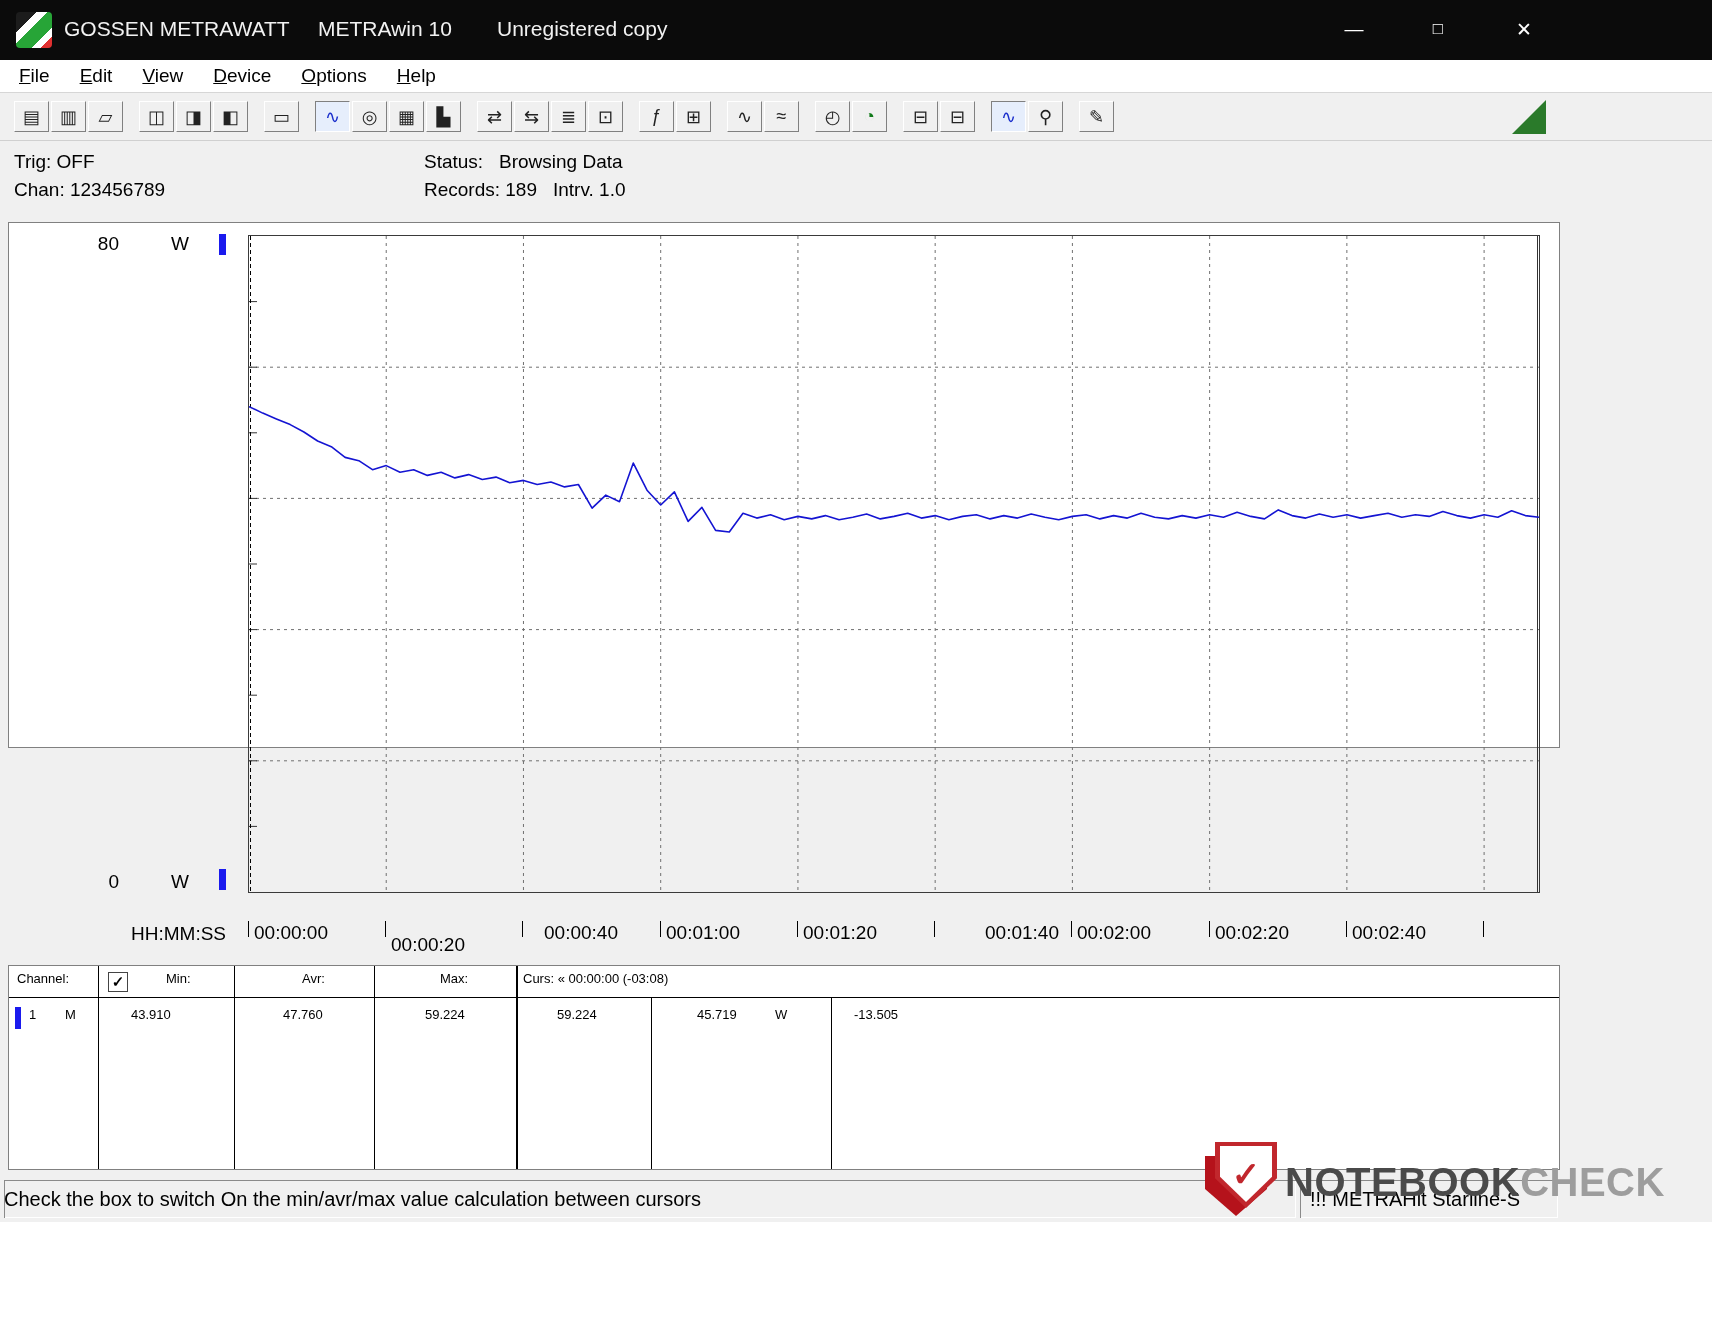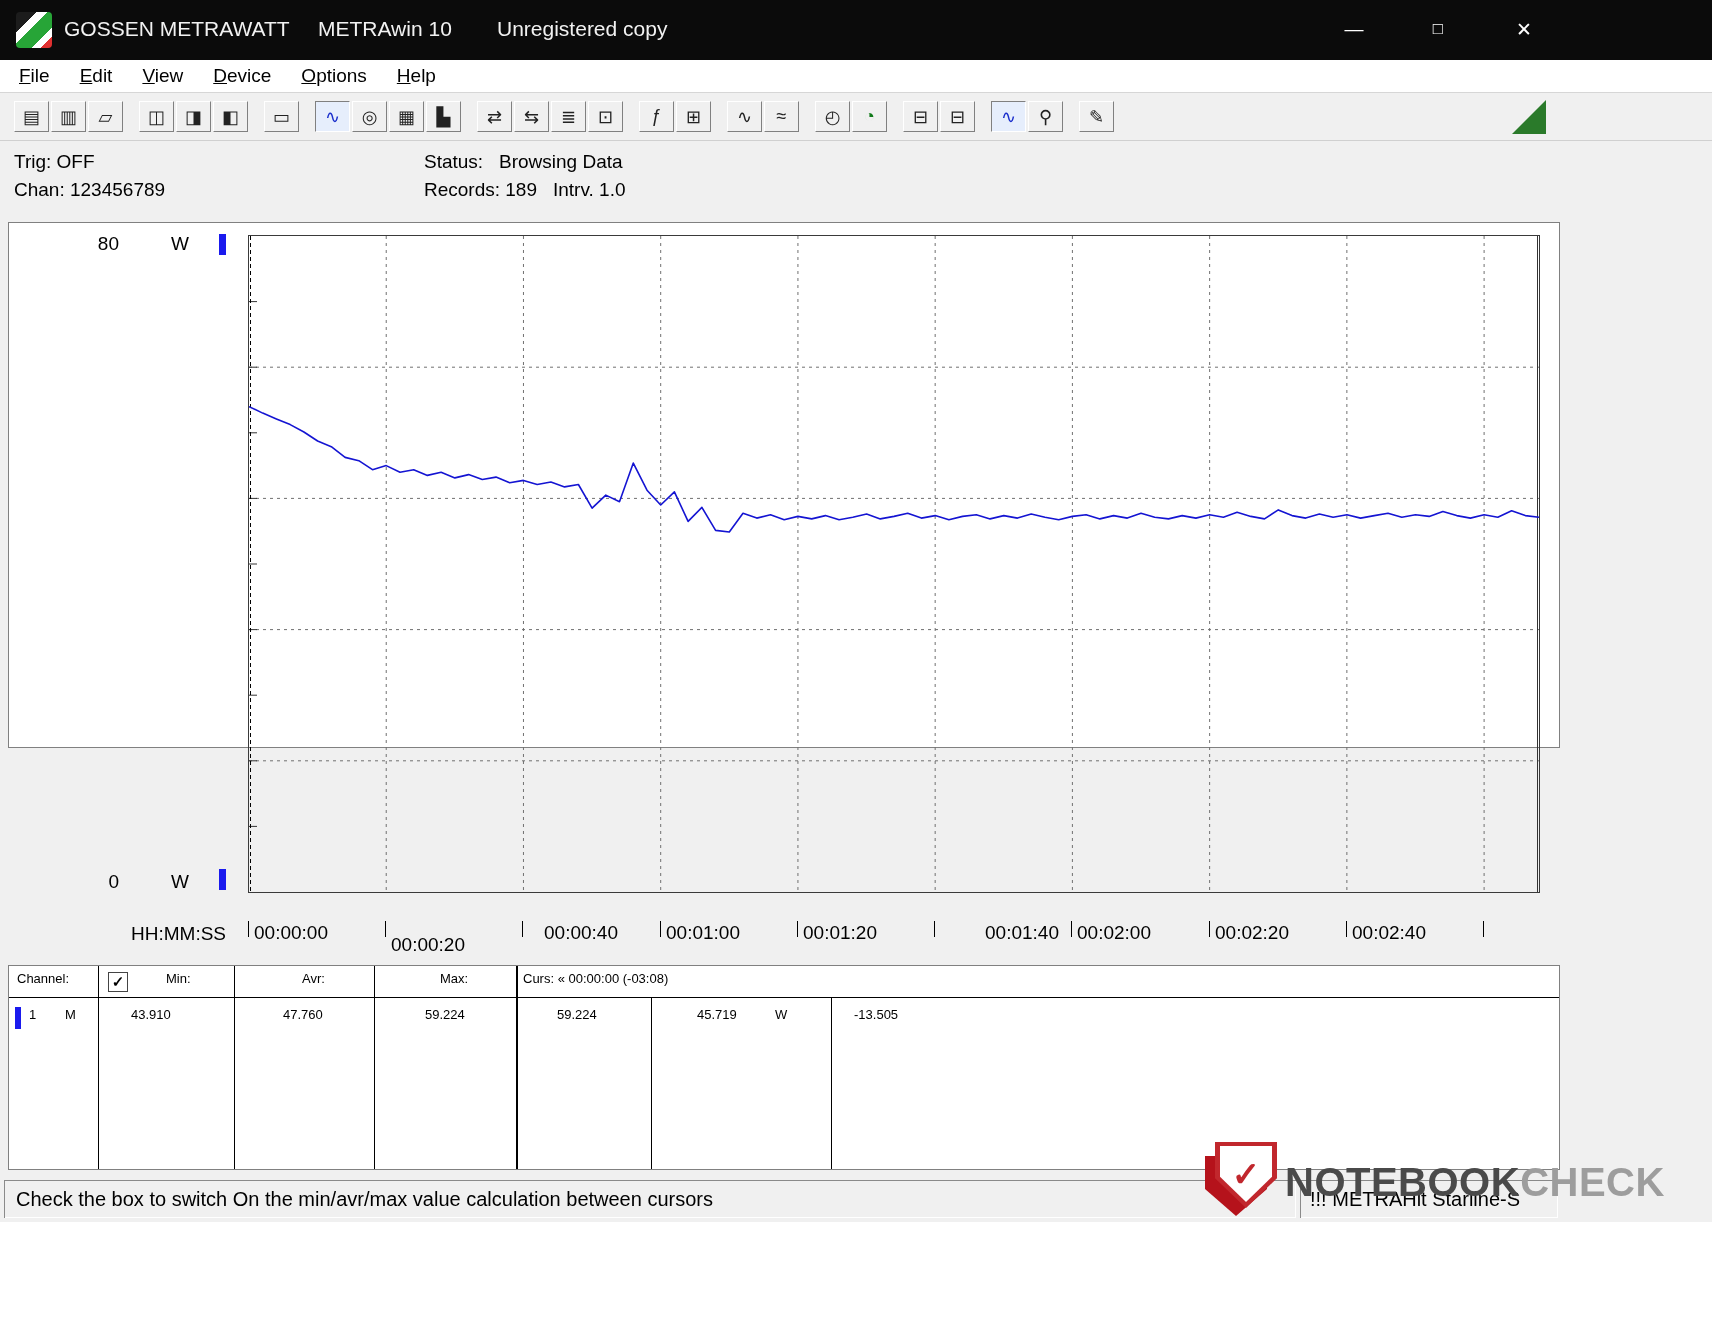--- a/index.html
+++ b/index.html
@@ -72,21 +72,21 @@
   .r-mark{position:absolute;left:6px;top:41px;width:6px;height:22px;background:#1a1aee;}
   .r-ch{left:20px;top:41px;} .r-unit{left:56px;top:41px;}
   .r-min{left:122px;top:41px;} .r-avr{left:274px;top:41px;} .r-max{left:416px;top:41px;}
   .r-c1{left:548px;top:41px;} .r-c2{left:688px;top:41px;} .r-c2u{left:766px;top:41px;}
   .r-delta{left:845px;top:41px;}
 
   
   .sbar{position:absolute;top:1180px;height:38px;background:#f0f0f0;
         box-shadow:inset 1px 1px 0 #8a8a8a, inset -1px -1px 0 #ffffff;
         display:flex;align-items:center;font-size:20px;}
-  .sbar.left{left:4px;width:1292px;padding-left:12px;box-sizing:border-box;}
+  .sbar.left{left:4px;width:1292px;box-sizing:border-box;}
   .sbar.right{left:1300px;width:258px;padding-left:10px;box-sizing:border-box;}
 
   
   .watermark{position:absolute;left:1205px;top:1130px;width:360px;height:92px;z-index:40;}
   .wm-shadow{position:absolute;left:0px;top:26px;width:62px;height:60px;background:#b5121b;
              clip-path:polygon(0 0,100% 0,100% 55%,50% 100%,0 55%);}
   .wm-shield-outline{position:absolute;left:10px;top:12px;width:62px;height:66px;background:#c1272d;
              clip-path:polygon(0 0,100% 0,100% 55%,50% 100%,0 55%);}
   .wm-shield{position:absolute;left:15px;top:16px;width:52px;height:56px;background:#ffffff;
              clip-path:polygon(0 0,100% 0,100% 55%,50% 100%,0 55%);

